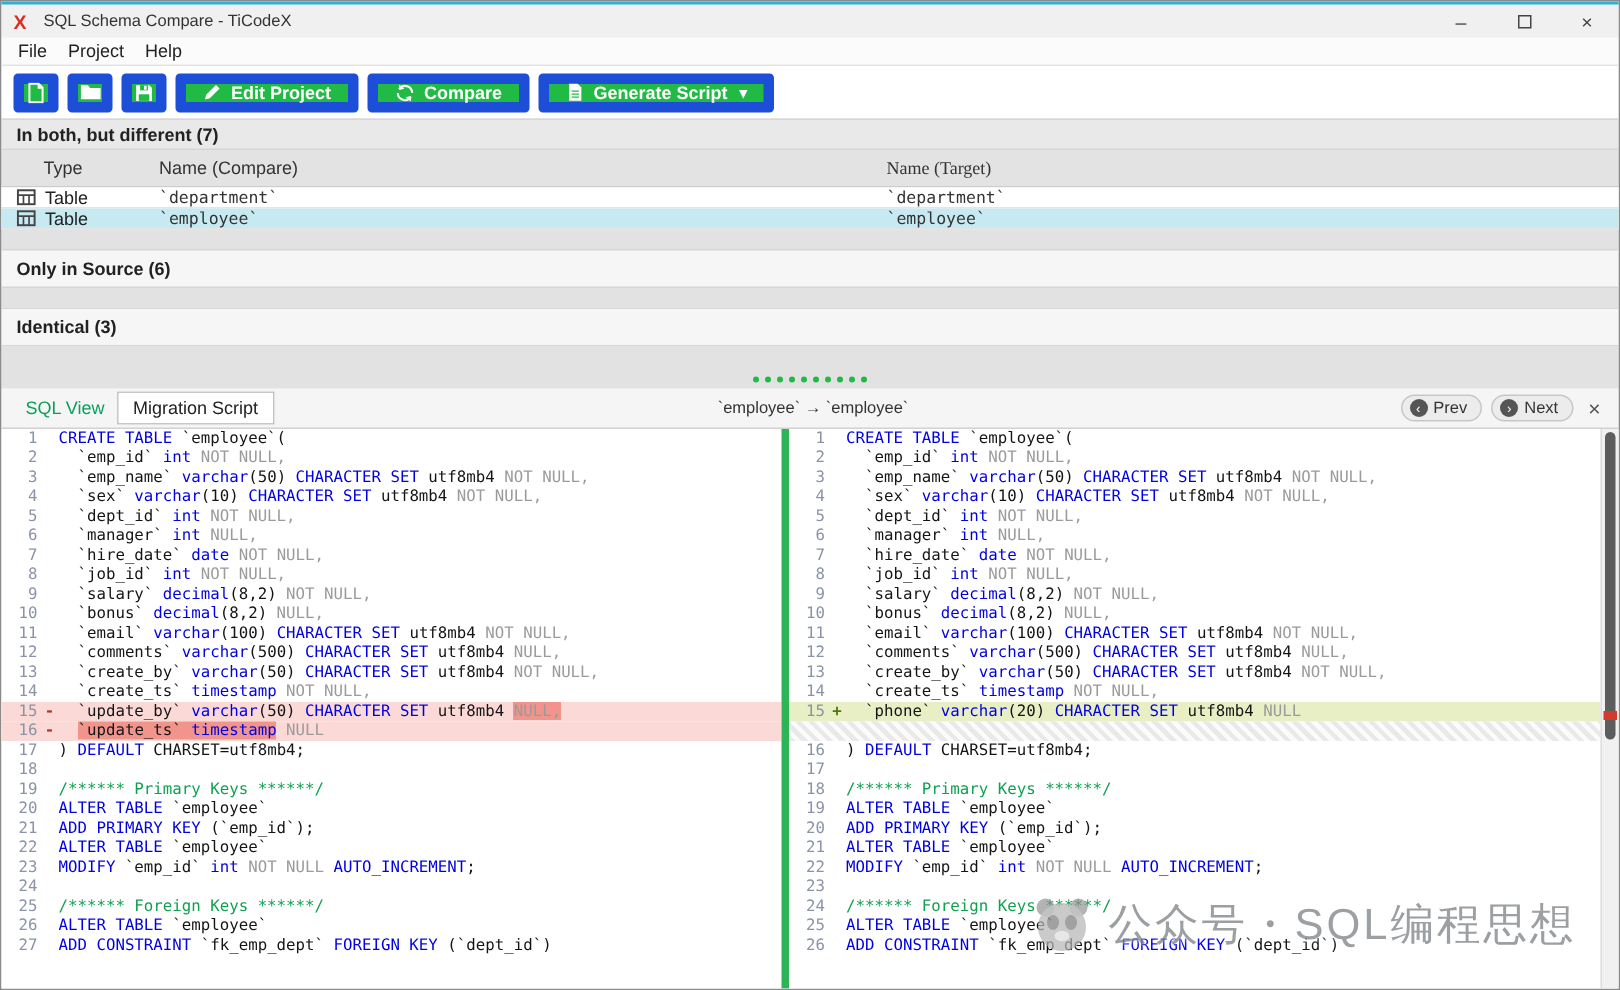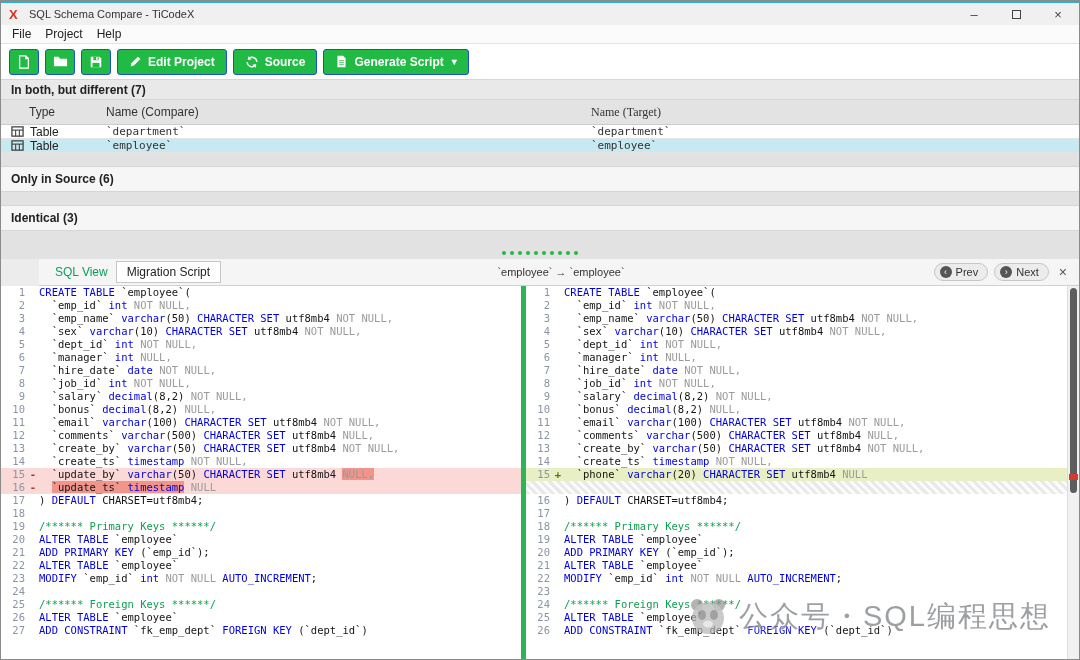--- a/index.html
+++ b/index.html
@@ -20,21 +20,21 @@
   .max-box { width:9px; height:9px; border:1px solid #444; display:inline-block; }
 
   
   .menubar { height:19px; background:#fbfbfb; border-bottom:1px solid #e3e3e3;
              display:flex; align-items:center; padding:0 4px; flex:none; }
   .menu-item { font-size:12px; color:#222; padding:0 7px; }
 
   
   .toolbar { height:35px; background:#ffffff; display:flex; align-items:center;
              gap:6px; padding:0 8px; flex:none; }
-  .tb-btn { background:#21ba45; border:1px solid #1d4ed8; color:#fff; height:26px;
+  .tb-btn { background:#21ba45; border:7px solid #1d4ed8; color:#fff; height:26px;
             border-radius:3px; display:inline-flex; align-items:center; gap:6px;
             padding:0 11px; font-size:12px; font-weight:bold; cursor:pointer; }
   .tb-btn.icon-only { width:30px; padding:0; justify-content:center; }
   .caret { font-size:10px; margin-left:2px; }
 
   
   .acc-header { height:21px; background:#e9e9e9; border-top:1px solid #d6d6d6;
                 border-bottom:1px solid #d6d6d6; display:flex; align-items:center;
                 padding:0 10px; font-size:12px; font-weight:bold; color:#222; flex:none; }
   .acc-header.boxed { height:26px; background:#f6f6f6; }
@@ -51,21 +51,21 @@
   .cell-src { width:485px; font-family:"DejaVu Sans Mono", monospace; font-size:11px; color:#333; }
   .cell-tgt { flex:1; font-family:"DejaVu Sans Mono", monospace; font-size:11px; color:#333; }
   .gap-band { height:13px; background:#e2e2e2; flex:none; }
   .spacer-area { height:28px; background:#e2e2e2; position:relative; flex:none; }
   .splitter-dots { position:absolute; bottom:4px; left:50%; transform:translateX(-50%);
                    display:flex; gap:4px; cursor:row-resize; }
   .splitter-dots i { width:4px; height:4px; border-radius:50%; background:#21ba45; display:block; }
 
   
   .bottombar { height:27px; background:#f5f5f5; border-bottom:1px solid #d2d2d2;
-               display:flex; align-items:center; padding:0 8px; position:relative; flex:none;margin-left:38px; }
+               display:flex; align-items:center; padding:0 8px; position:relative; flex:none; }
   .tab-sql { font-size:12px; color:#0ba05a; padding:3px 8px; cursor:pointer; }
   .tab-mig { font-size:12px; color:#222; background:#fff; border:1px solid #c6c6c6;
              padding:3px 10px; cursor:pointer; }
   .bb-center { position:absolute; left:4px; right:0; text-align:center; font-size:11px;
                color:#333; pointer-events:none; }
   .bb-right { margin-left:auto; display:flex; align-items:center; gap:6px; z-index:2; }
   .nav-btn { display:inline-flex; align-items:center; gap:4px; background:#ececec;
              border:1px solid #c7c7c7; border-radius:10px; padding:2px 9px 2px 5px;
              font-size:11px; color:#333; cursor:pointer; }
   .circ { width:12px; height:12px; border-radius:50%; background:#555; color:#fff;
@@ -155,21 +155,21 @@
         </svg>
       <span>Edit Project</span>
     </button>
     <button class="tb-btn">
       <svg viewBox="0 0 16 16" width="14" height="14" fill="none" stroke="#fff" stroke-width="1.6">
           <path d="M13.5 8a5.5 5.5 0 0 0-10-3"></path>
           <path d="M2.5 8a5.5 5.5 0 0 0 10 3"></path>
           <polygon points="3.5,1.5 3.5,5.8 7.5,4.8" fill="#fff" stroke="none"></polygon>
           <polygon points="12.5,14.5 12.5,10.2 8.5,11.2" fill="#fff" stroke="none"></polygon>
         </svg>
-      <span>Source</span>
+      <span>Compare</span>
     </button>
     <button class="tb-btn">
       <svg viewBox="0 0 16 16" width="13" height="13">
           <path d="M3 1h7l3 3v11H3z" fill="#fff"></path>
           <g stroke="#21ba45" stroke-width="1">
             <line x1="5" y1="7" x2="11" y2="7"></line>
             <line x1="5" y1="9.5" x2="11" y2="9.5"></line>
             <line x1="5" y1="12" x2="11" y2="12"></line>
           </g>
         </svg>

